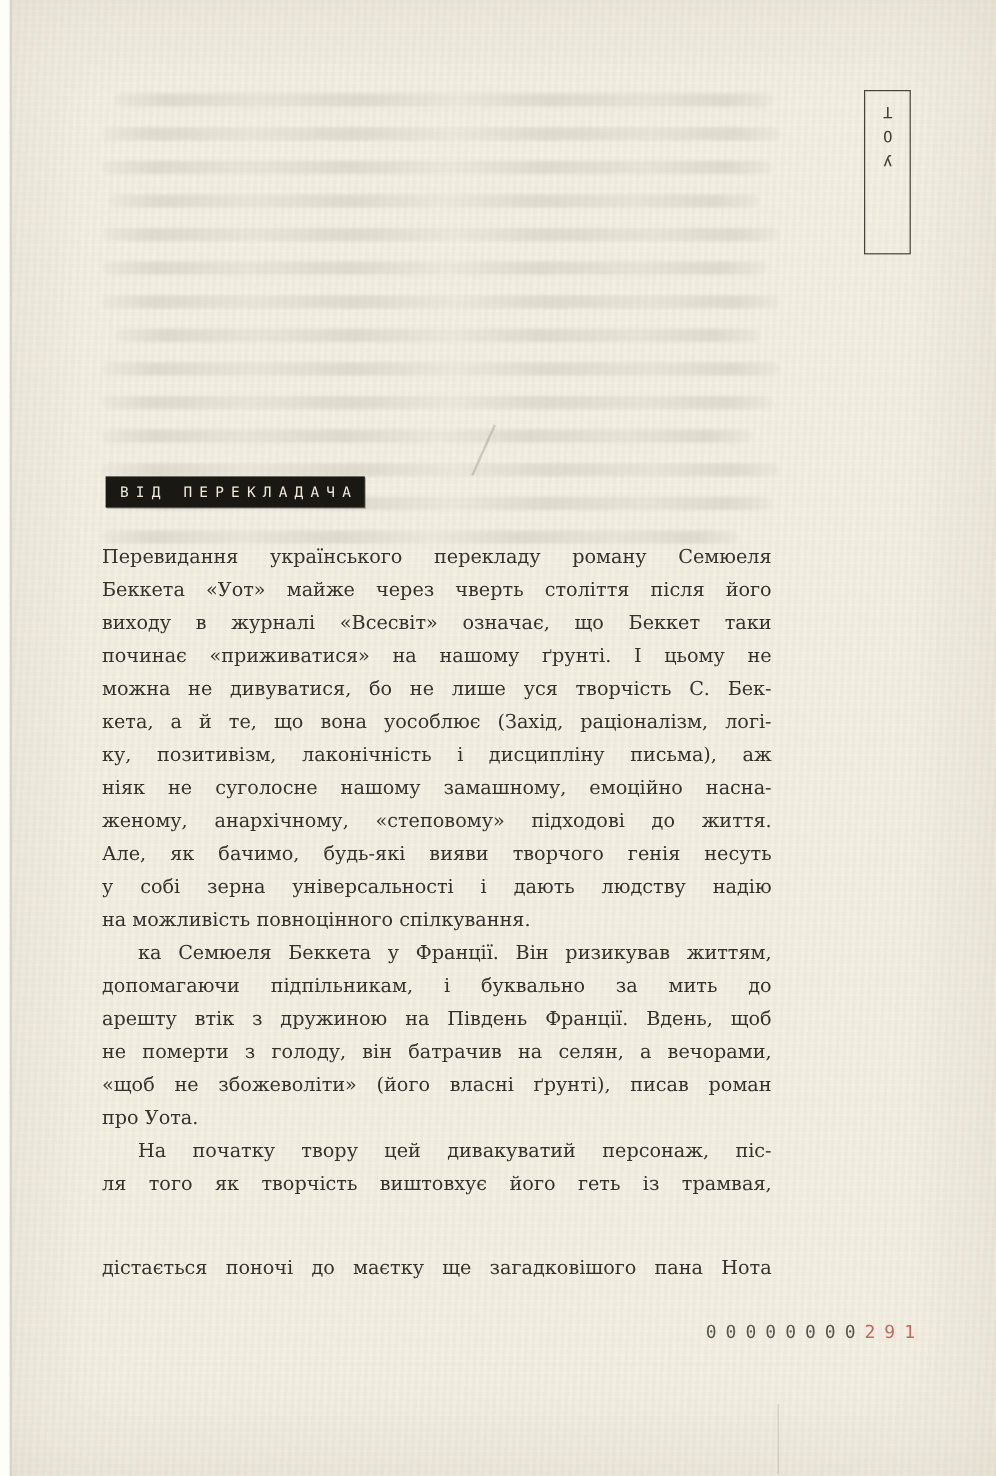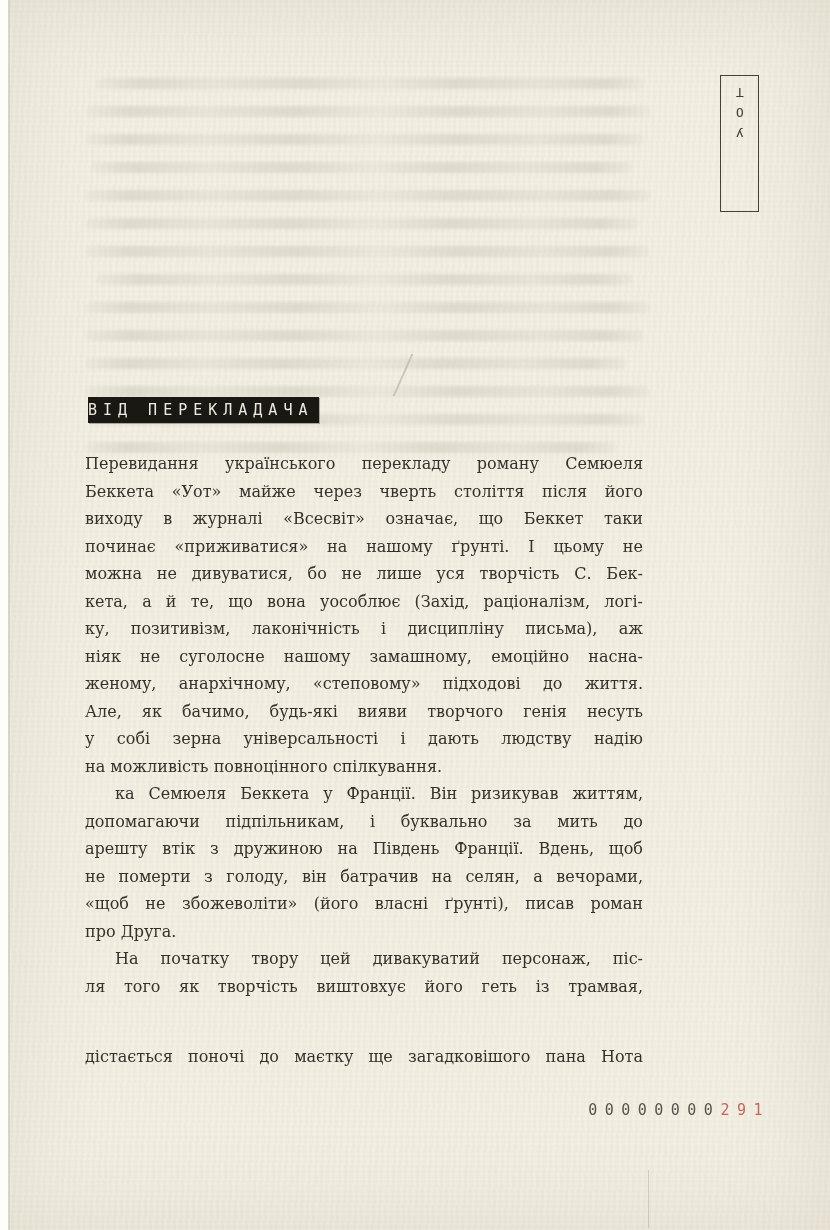--- a/index.html
+++ b/index.html
@@ -78,23 +78,23 @@
     font-size: 13px; line-height: 13px;
     color: var(--spine-ink, #413e37);
   }
   
   .section-header {
     position: absolute; left: 88px; top: 397px;
     z-index: 2;
     background: var(--header-bg, #1a1813);
     color: var(--header-text, #eee9dc);
     font-family: "DejaVu Sans Mono", monospace;
-    font-size: 15px; line-height: 18px;
+    font-size: 12px; line-height: 18px;
     letter-spacing: 6px;
-    padding: 4px 6px 4px 0;
+    padding: 4px 6px 4px 12px;
     box-shadow: 1px 1px 0 rgba(60,55,45,0.35);
   }
   
   .body-text {
     position: absolute; left: 85px; top: 450px; width: 558px;
     z-index: 2;
     font-family: "DejaVu Serif", serif;
     font-size: 16px;
     line-height: 27.5px;
     color: var(--ink, #35312b);
@@ -182,21 +182,21 @@
         <div class="line">Але, як бачимо, будь-які вияви творчого генія несуть</div>
         <div class="line">у собі зерна універсальності і дають людству надію</div>
         <div class="line">на можливість повноцінного спілкування.</div>
       </div>
     <div class="para indent">
         <div class="line">ка Семюеля Беккета у Франції. Він ризикував життям,</div>
         <div class="line">допомагаючи підпільникам, і буквально за мить до</div>
         <div class="line">арешту втік з дружиною на Південь Франції. Вдень, щоб</div>
         <div class="line">не померти з голоду, він батрачив на селян, а вечорами,</div>
         <div class="line">«щоб не збожеволіти» (його власні ґрунті), писав роман</div>
-        <div class="line">про Друга.</div>
+        <div class="line">про Уота.</div>
       </div>
     <div class="para indent justify-last">
         <div class="line">На початку твору цей дивакуватий персонаж, піс-</div>
         <div class="line">ля того як творчість виштовхує його геть із трамвая,</div>
         <div class="line">дістається поночі до маєтку ще загадковішого пана Нота</div>
       </div>
   </div>
 
   <div class="footer">
     <span class="zeros">00000000</span><span class="num">291</span>

